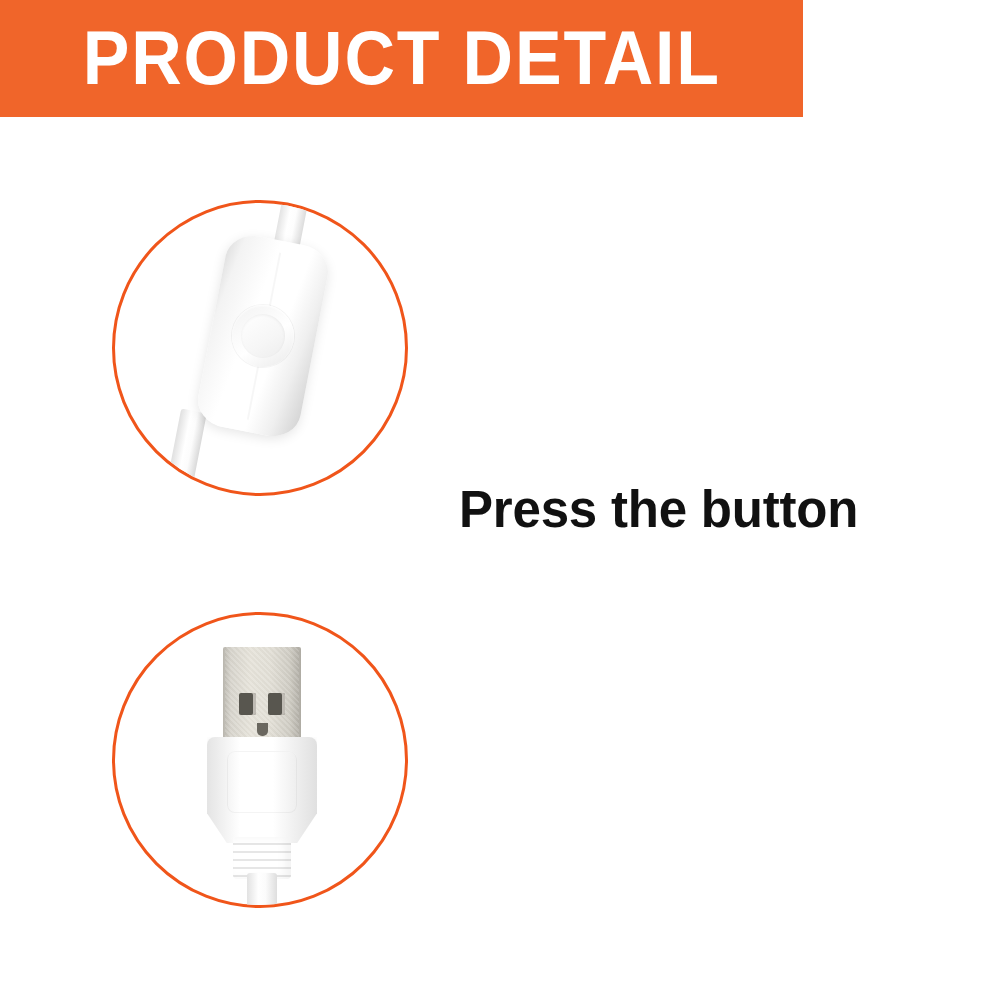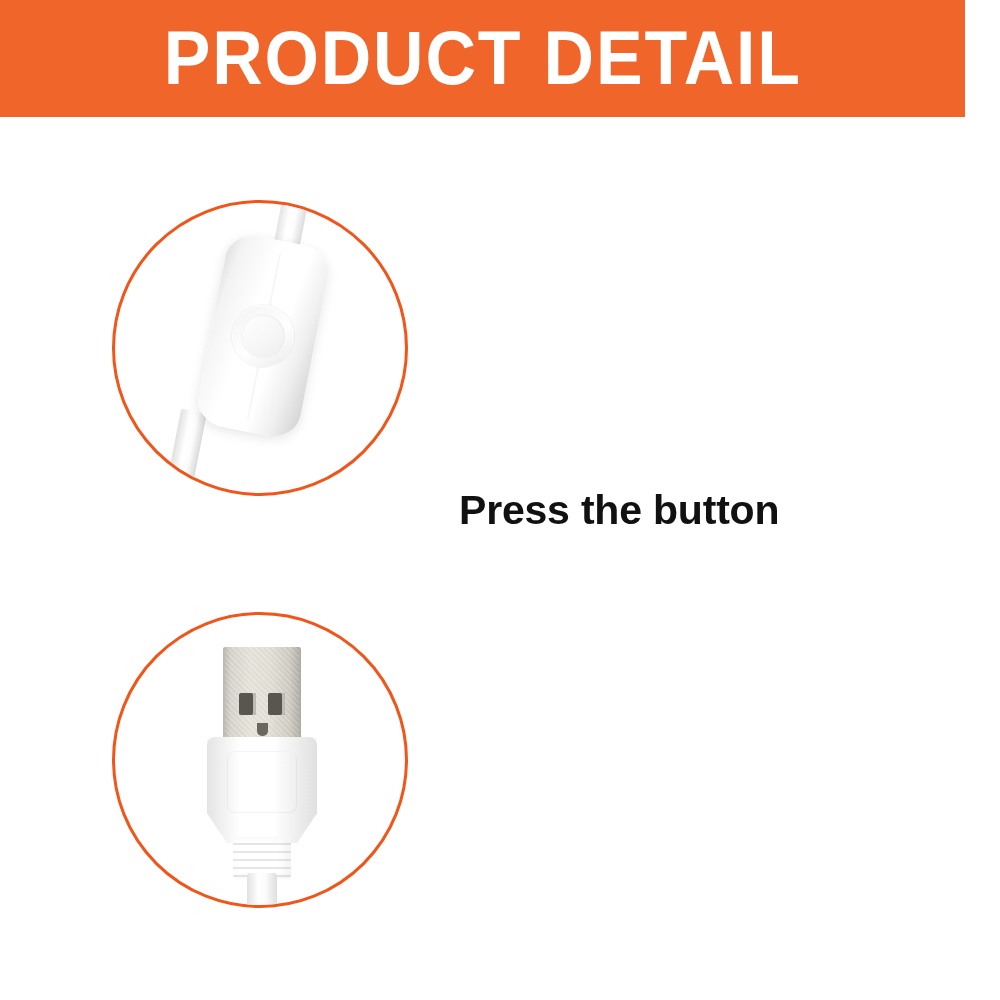--- a/index.html
+++ b/index.html
@@ -19,21 +19,21 @@
     height: 1000px;
     background: #ffffff;
     overflow: hidden;
   }
 
   
   .header-banner {
     position: absolute;
     left: 0;
     top: 0;
-    width: 965px;
+    width: 803px;
     height: 117px;
     background: #f0652a;
     display: flex;
     align-items: center;
     justify-content: center;
   }
   .header-title {
     color: #ffffff;
     font-family: "Liberation Sans Narrow", "Liberation Sans", sans-serif;
     font-weight: bold;
@@ -257,21 +257,21 @@
   }
   .caption-1 { top: 506px; }
 
   
   .description {
     position: absolute;
     left: 459px;
     color: #111111;
     font-family: "Liberation Sans", sans-serif;
     font-weight: bold;
-    font-size: 41px;
+    font-size: 51px;
     line-height: 48px;
     letter-spacing: -0.2px;
   }
   .description-1 { top: 286px; }
   .description .line { display: block; white-space: nowrap; }
 </style>
 </head>
 <body>
 
 <div class="page">

